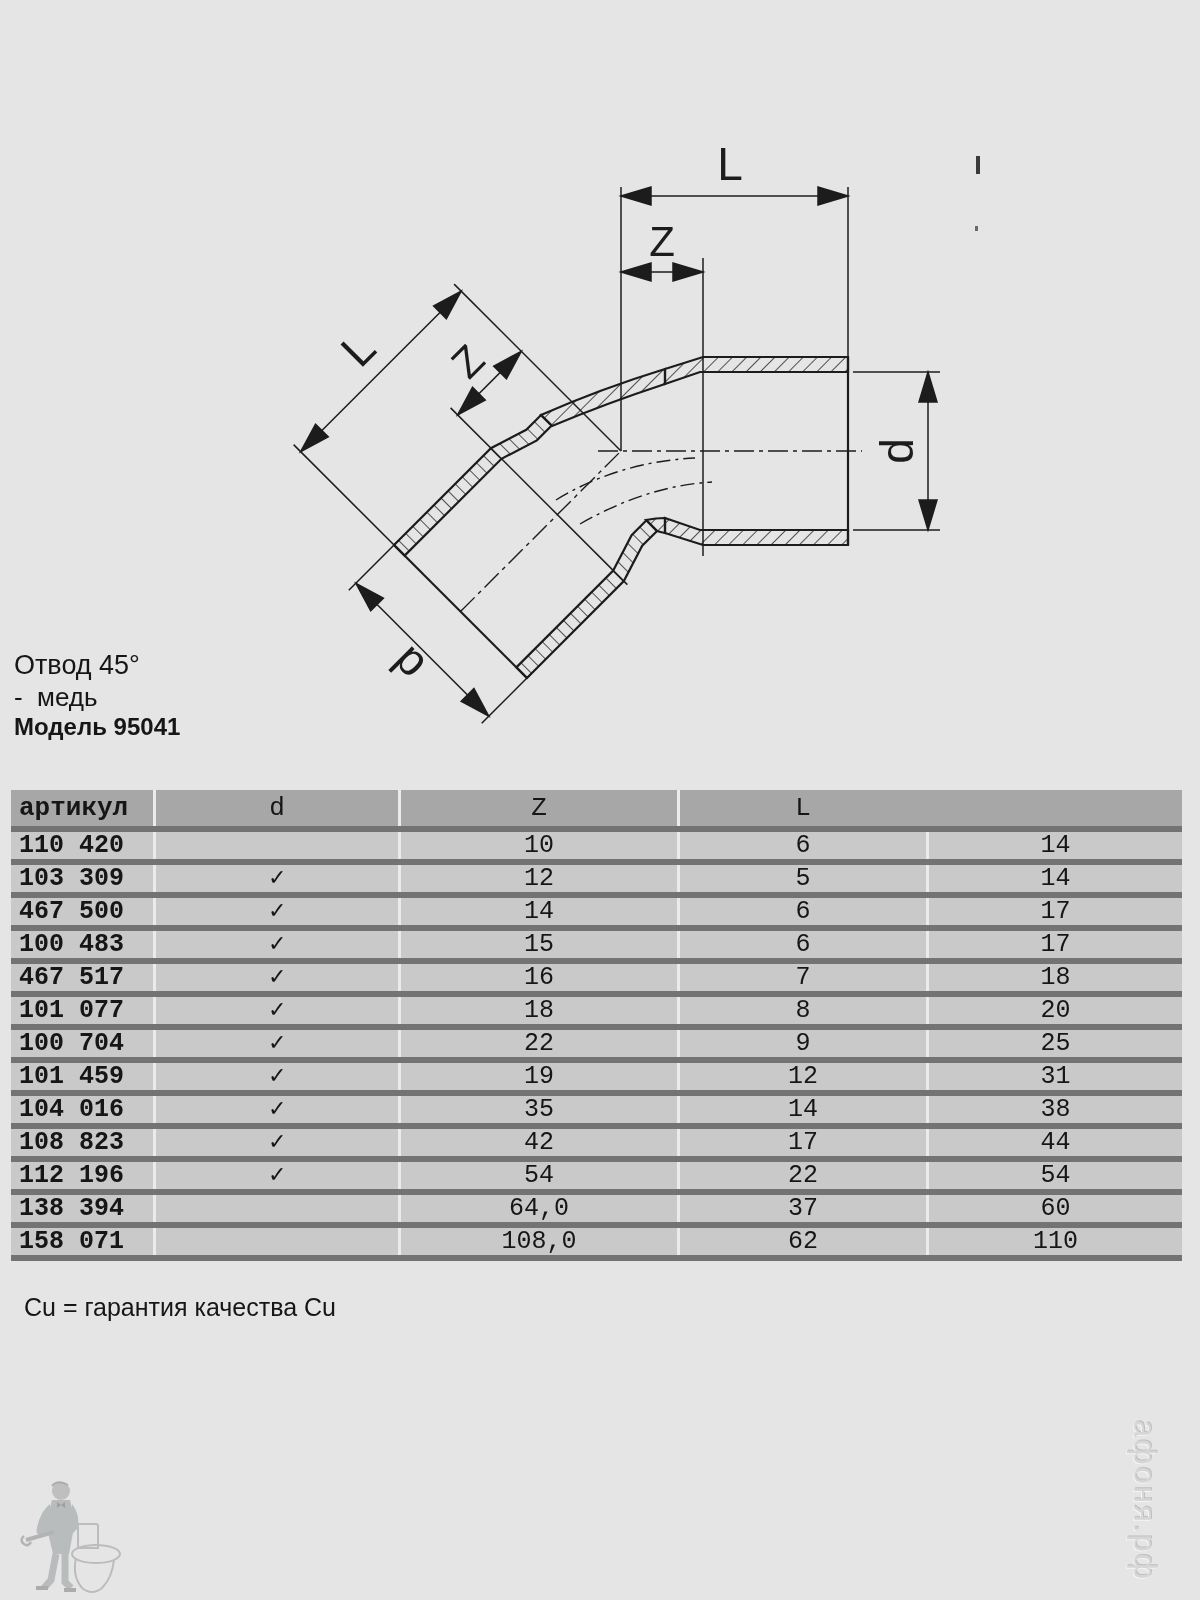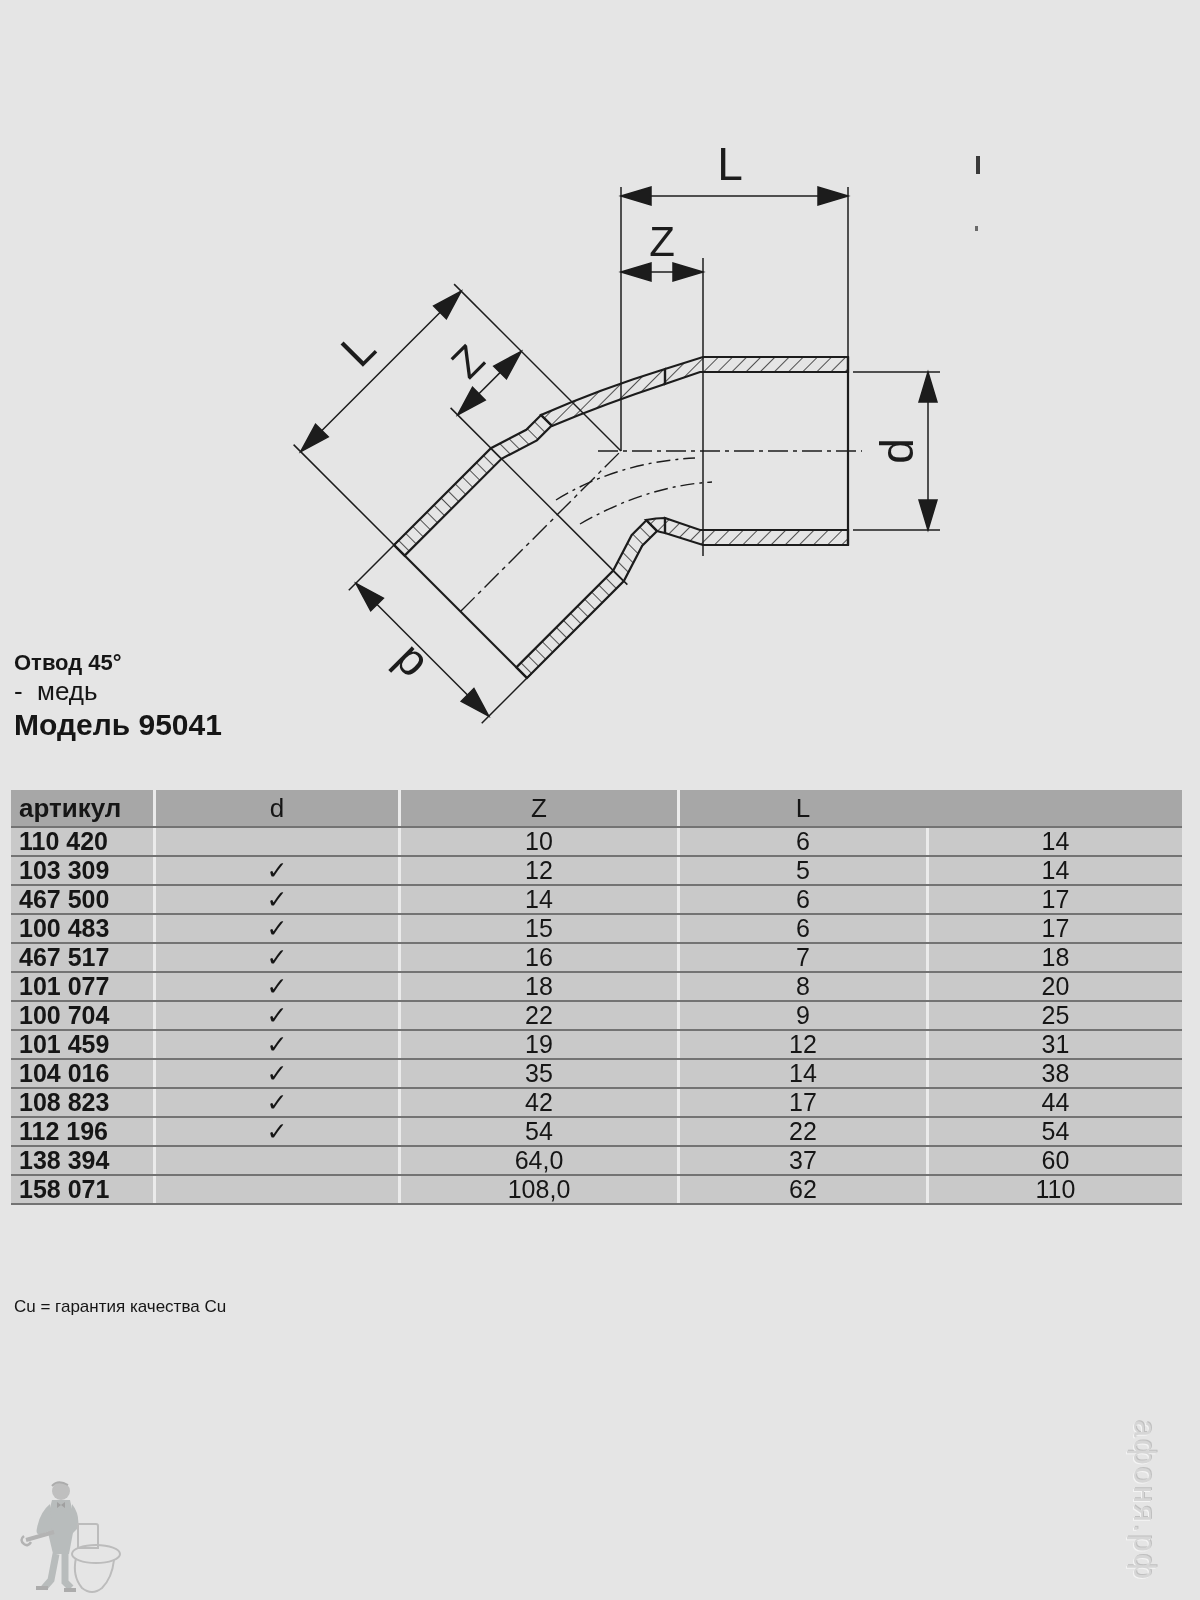--- a/index.html
+++ b/index.html
@@ -6,34 +6,34 @@
   body{
     width:1200px;height:1600px;position:relative;overflow:hidden;
     background:#e5e5e5;
     font-family:"Liberation Sans", sans-serif;
     color:#161616;
   }
   
   .drawing{position:absolute;left:0;top:0;width:1200px;height:780px;}
   
   .title-block{position:absolute;left:14px;top:650px;line-height:1.18;}
-  .title-main{font-size:22px;font-weight:bold;}
+  .title-main{font-size:27px;font-weight:normal;}
   .title-sub{font-size:26px;white-space:pre;}
-  .title-model{font-size:30px;font-weight:bold;}
+  .title-model{font-size:24px;font-weight:bold;}
   
   .spec-table{position:absolute;left:11px;top:790px;width:1171px;}
   .t-row{display:grid;grid-template-columns:142px 245px 279px 249px 256px;
-         background:#c9c9c9;border-bottom:2px solid #737373;}
+         background:#c9c9c9;border-bottom:6px solid #737373;font-family:Liberation Mono, monospace;}
   .t-row.t-head{background:#a7a7a7;}
   .t-cell{height:27px;line-height:27px;font-size:25px;text-align:center;overflow:hidden;}
   .t-head .t-cell{height:36px;line-height:36px;font-size:26px;}
   .t-cell.first{text-align:left;padding-left:8px;font-weight:bold;}
   .t-cell:not(.first){border-left:3px solid #ebebeb;}
   
-  .footnotes{position:absolute;left:14px;top:1290px;font-size:17px;line-height:34px;}
+  .footnotes{position:absolute;left:24px;top:1290px;font-size:25px;line-height:34px;}
   
   .watermark{
     position:absolute;left:1126px;top:1420px;height:170px;
     writing-mode:vertical-rl;
     font-size:31px;letter-spacing:2px;color:#d6d6d6;
     text-shadow:1px 1px 0 #f4f4f4,-1px -1px 0 #c0c0c0;
   }
   .brand-logo{position:absolute;left:18px;top:1476px;opacity:.8;}
 </style>
 </head>

